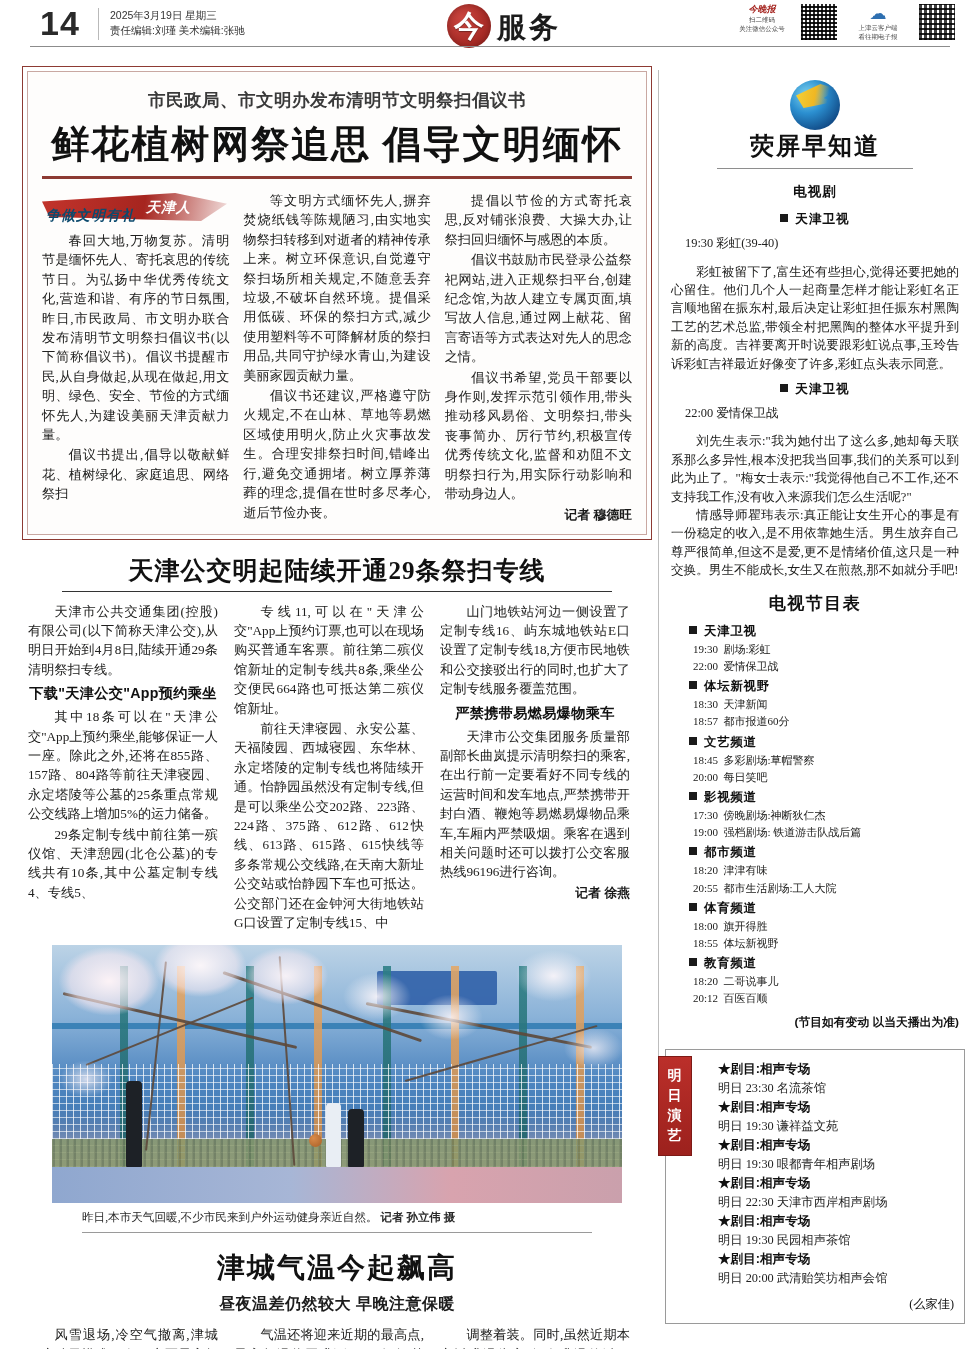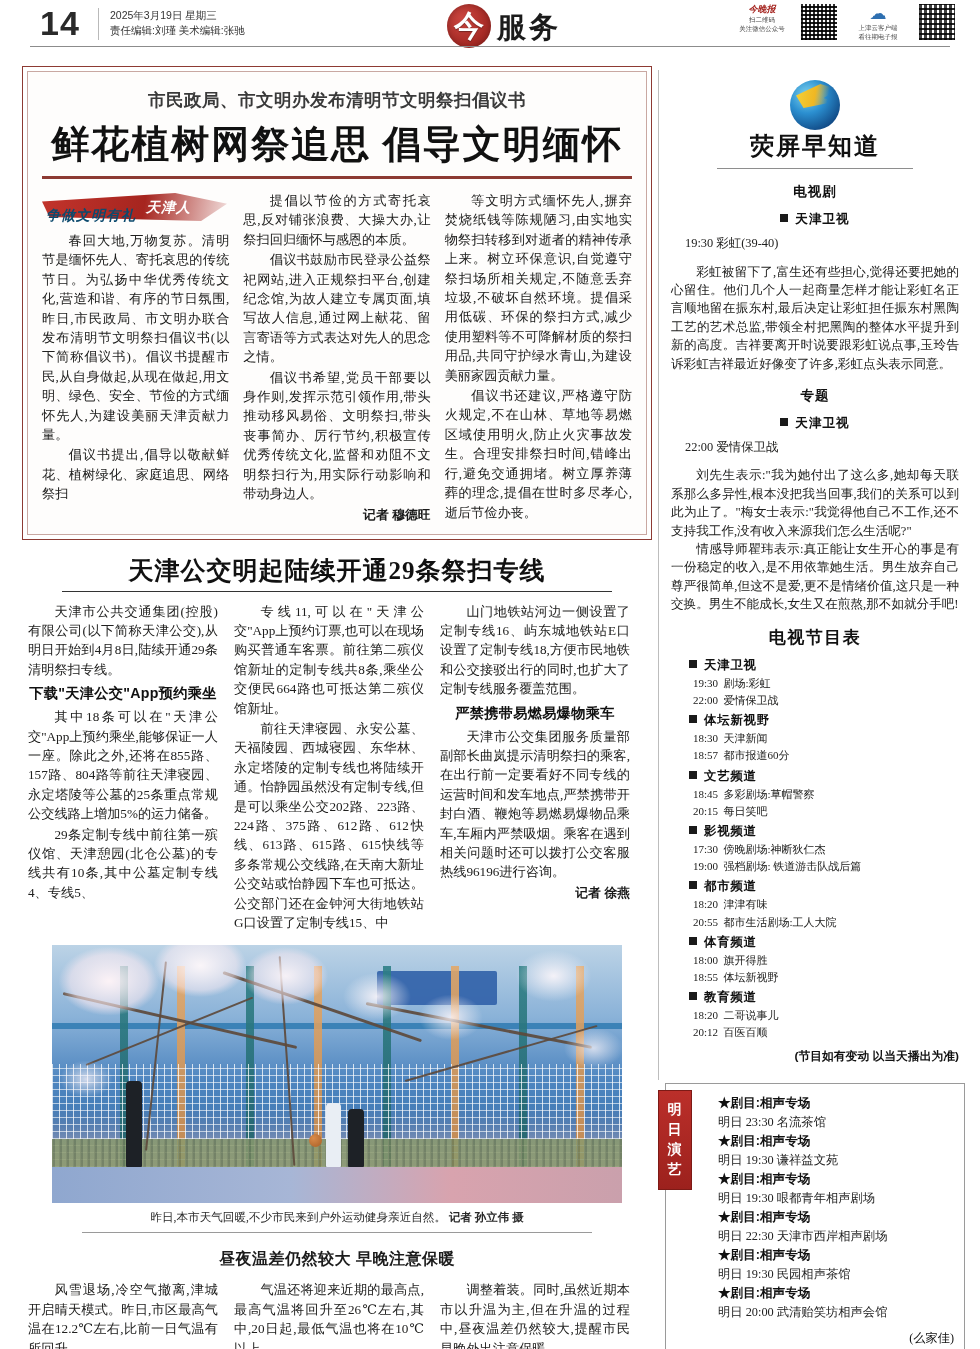--- a/index.html
+++ b/index.html
@@ -165,21 +165,21 @@
       radial-gradient(ellipse 46px 32px at 57% 20%, rgba(255,248,251,.85) 0%, rgba(255,255,255,0) 74%),
       radial-gradient(ellipse 42px 30px at 70% 28%, rgba(255,247,250,.82) 0%, rgba(255,255,255,0) 76%),
       radial-gradient(ellipse 50px 34px at 88% 12%, rgba(255,248,251,.88) 0%, rgba(255,255,255,0) 76%),
       radial-gradient(ellipse 38px 26px at 95% 40%, rgba(255,247,250,.7) 0%, rgba(255,255,255,0) 78%),
       radial-gradient(ellipse 34px 24px at 6% 52%, rgba(255,247,250,.75) 0%, rgba(255,255,255,0) 78%);
   }
   .photo .branch {
     position:absolute; background:#5d4a3c; transform-origin:left center; opacity:.92; border-radius:2px;
   }
   .photo-cap {
-    margin:7px 30px 0 30px; font-size:11.6px; color:#2a2a2a; text-align:center;
+    margin:7px 30px 0 30px; font-size:11.6px; color:#2a2a2a; text-align:left;
     font-family:"Liberation Serif", serif;
   }
   .photo-cap b { font-family:"Liberation Sans", sans-serif; font-size:11.4px; }
   .cap-rule { margin:7px 30px 0 30px; height:1px; background:#9a9a9a; }
 
   
   .art3 { margin-top:16px; }
   .art3-title {
     font-family:"Liberation Serif", serif; font-size:28px; font-weight:700;
     text-align:center; letter-spacing:2px; color:#111;
@@ -318,28 +318,28 @@
           <div class="col">
             <div class="brand-stamp">
               <div class="swoosh"></div>
               <div class="t1">争做文明有礼</div>
               <div class="t2">天津人</div>
             </div>
             <p class="body-p">春回大地,万物复苏。清明节是缅怀先人、寄托哀思的传统节日。为弘扬中华优秀传统文化,营造和谐、有序的节日氛围,昨日,市民政局、市文明办联合发布清明节文明祭扫倡议书(以下简称倡议书)。倡议书提醒市民,从自身做起,从现在做起,用文明、绿色、安全、节俭的方式缅怀先人,为建设美丽天津贡献力量。</p>
             <p class="body-p">倡议书提出,倡导以敬献鲜花、植树绿化、家庭追思、网络祭扫</p>
           </div>
           <div class="col">
+            <p class="body-p">等文明方式缅怀先人,摒弃焚烧纸钱等陈规陋习,由实地实物祭扫转移到对逝者的精神传承上来。树立环保意识,自觉遵守祭扫场所相关规定,不随意丢弃垃圾,不破坏自然环境。提倡采用低碳、环保的祭扫方式,减少使用塑料等不可降解材质的祭扫用品,共同守护绿水青山,为建设美丽家园贡献力量。</p>
+            <p class="body-p">倡议书还建议,严格遵守防火规定,不在山林、草地等易燃区域使用明火,防止火灾事故发生。合理安排祭扫时间,错峰出行,避免交通拥堵。树立厚养薄葬的理念,提倡在世时多尽孝心,逝后节俭办丧。</p>
+          </div>
+          <div class="col">
             <p class="body-p">提倡以节俭的方式寄托哀思,反对铺张浪费、大操大办,让祭扫回归缅怀与感恩的本质。</p>
             <p class="body-p">倡议书鼓励市民登录公益祭祀网站,进入正规祭扫平台,创建纪念馆,为故人建立专属页面,填写故人信息,通过网上献花、留言寄语等方式表达对先人的思念之情。</p>
             <p class="body-p">倡议书希望,党员干部要以身作则,发挥示范引领作用,带头推动移风易俗、文明祭扫,带头丧事简办、厉行节约,积极宣传优秀传统文化,监督和劝阻不文明祭扫行为,用实际行动影响和带动身边人。</p>
             <div class="byline">记者 穆德旺</div>
-          </div>
-          <div class="col">
-            <p class="body-p">等文明方式缅怀先人,摒弃焚烧纸钱等陈规陋习,由实地实物祭扫转移到对逝者的精神传承上来。树立环保意识,自觉遵守祭扫场所相关规定,不随意丢弃垃圾,不破坏自然环境。提倡采用低碳、环保的祭扫方式,减少使用塑料等不可降解材质的祭扫用品,共同守护绿水青山,为建设美丽家园贡献力量。</p>
-            <p class="body-p">倡议书还建议,严格遵守防火规定,不在山林、草地等易燃区域使用明火,防止火灾事故发生。合理安排祭扫时间,错峰出行,避免交通拥堵。树立厚养薄葬的理念,提倡在世时多尽孝心,逝后节俭办丧。</p>
           </div>
         </div>
       </div>
     </div>
 
     <div class="art2">
       <div class="art2-title">天津公交明起陆续开通29条祭扫专线</div>
       <div class="art2-rule"></div>
       <div class="art2-cols">
         <div class="col">
@@ -390,20 +390,21 @@
         <div class="blossoms"></div>
       </div>
       <div class="photo-cap">
         <span>昨日,本市天气回暖,不少市民来到户外运动健身亲近自然。</span>
         <b>记者 孙立伟 摄</b>
       </div>
       <div class="cap-rule"></div>
     </div>
 
     <div class="art3">
+      <div class="art3-title">津城气温今起飙高</div>
       <div class="art3-sub">昼夜温差仍然较大  早晚注意保暖</div>
       <div class="art3-cols">
         <div class="col">
           <p class="body-p">风雪退场,冷空气撤离,津城开启晴天模式。昨日,市区最高气温在12.2℃左右,比前一日气温有所回升。</p>
 
         </div>
         <div class="col">
           <p class="body-p">气温还将迎来近期的最高点,最高气温将回升至26℃左右,其中,20日起,最低气温也将在10℃以上。</p>
 
         </div>
@@ -427,21 +428,20 @@
     <div class="cat-head">电视剧</div>
     <div class="chan-head">
       <span class="sq"></span><span>天津卫视</span>
     </div>
     <div class="prog-line">
       <span>19:30</span>
       <span class="t">彩虹(39-40)</span>
     </div>
     <p class="side-p" style="margin-top:10px">彩虹被留下了,富生还有些担心,觉得还要把她的心留住。他们几个人一起商量怎样才能让彩虹名正言顺地留在振东村,最后决定让彩虹担任振东村黑陶工艺的艺术总监,带领全村把黑陶的整体水平提升到新的高度。吉祥要离开时说要跟彩虹说点事,玉玲告诉彩虹吉祥最近好像变了许多,彩虹点头表示同意。</p>
 
-    <div class="cat-head">专题</div>
     <div class="chan-head">
       <span class="sq"></span><span>天津卫视</span>
     </div>
     <div class="prog-line">
       <span>22:00</span>
       <span class="t">爱情保卫战</span>
     </div>
     <p class="side-p" style="margin-top:10px">刘先生表示:"我为她付出了这么多,她却每天联系那么多异性,根本没把我当回事,我们的关系可以到此为止了。"梅女士表示:"我觉得他自己不工作,还不支持我工作,没有收入来源我们怎么生活呢?"</p>
     <p class="side-p">情感导师瞿玮表示:真正能让女生开心的事是有一份稳定的收入,是不用依靠她生活。男生放弃自己尊严很简单,但这不是爱,更不是情绪价值,这只是一种交换。男生不能成长,女生又在煎熬,那不如就分手吧!</p>
 
@@ -454,21 +454,21 @@
         <div class="prog-row"><span>22:00</span>&nbsp; <span>爱情保卫战</span></div>
       </div>
       <div class="chan-block">
         <div class="chan-label"><span class="sq"></span><span>体坛新视野</span></div>
         <div class="prog-row"><span>18:30</span>&nbsp; <span>天津新闻</span></div>
         <div class="prog-row"><span>18:57</span>&nbsp; <span>都市报道60分</span></div>
       </div>
       <div class="chan-block">
         <div class="chan-label"><span class="sq"></span><span>文艺频道</span></div>
         <div class="prog-row"><span>18:45</span>&nbsp; <span>多彩剧场:草帽警察</span></div>
-        <div class="prog-row"><span>20:15</span>&nbsp; <span>每日笑吧</span></div>
+        <div class="prog-row"><span>20:00</span>&nbsp; <span>每日笑吧</span></div>
       </div>
       <div class="chan-block">
         <div class="chan-label"><span class="sq"></span><span>影视频道</span></div>
         <div class="prog-row"><span>17:30</span>&nbsp; <span>傍晚剧场:神断狄仁杰</span></div>
         <div class="prog-row"><span>19:00</span>&nbsp; <span>强档剧场: 铁道游击队战后篇</span></div>
       </div>
       <div class="chan-block">
         <div class="chan-label"><span class="sq"></span><span>都市频道</span></div>
         <div class="prog-row"><span>18:20</span>&nbsp; <span>津津有味</span></div>
         <div class="prog-row"><span>20:55</span>&nbsp; <span>都市生活剧场:工人大院</span></div>

